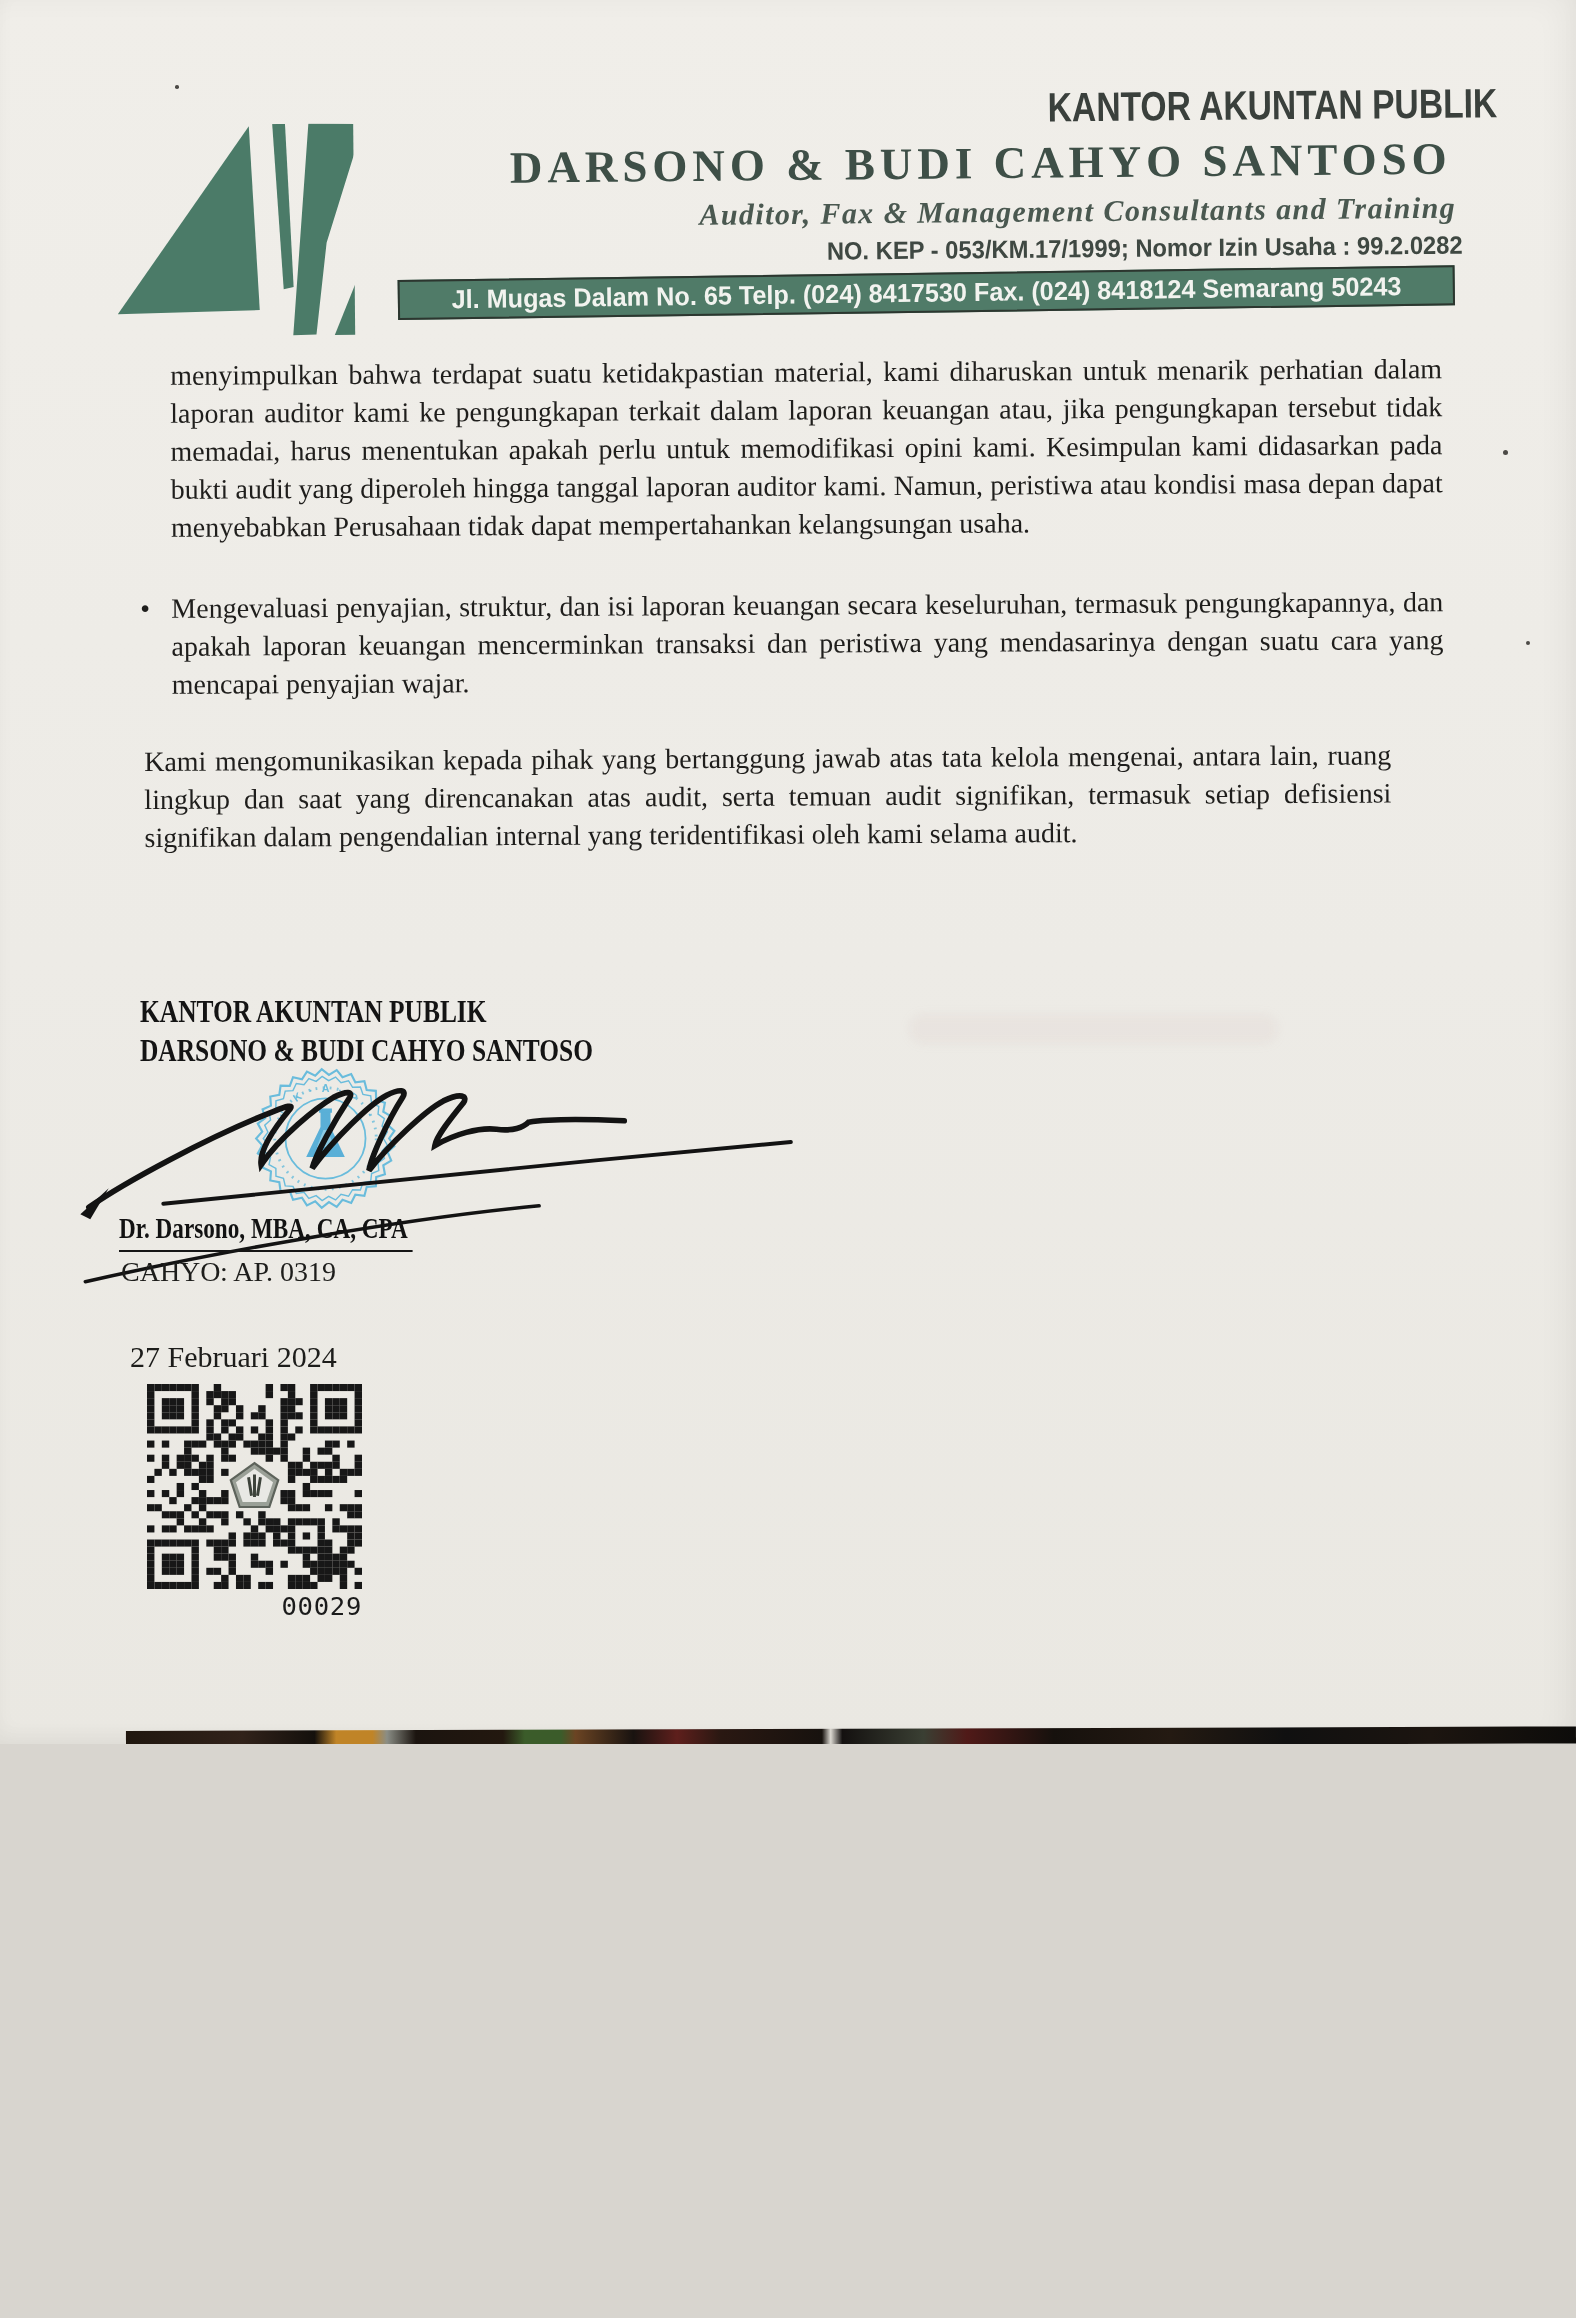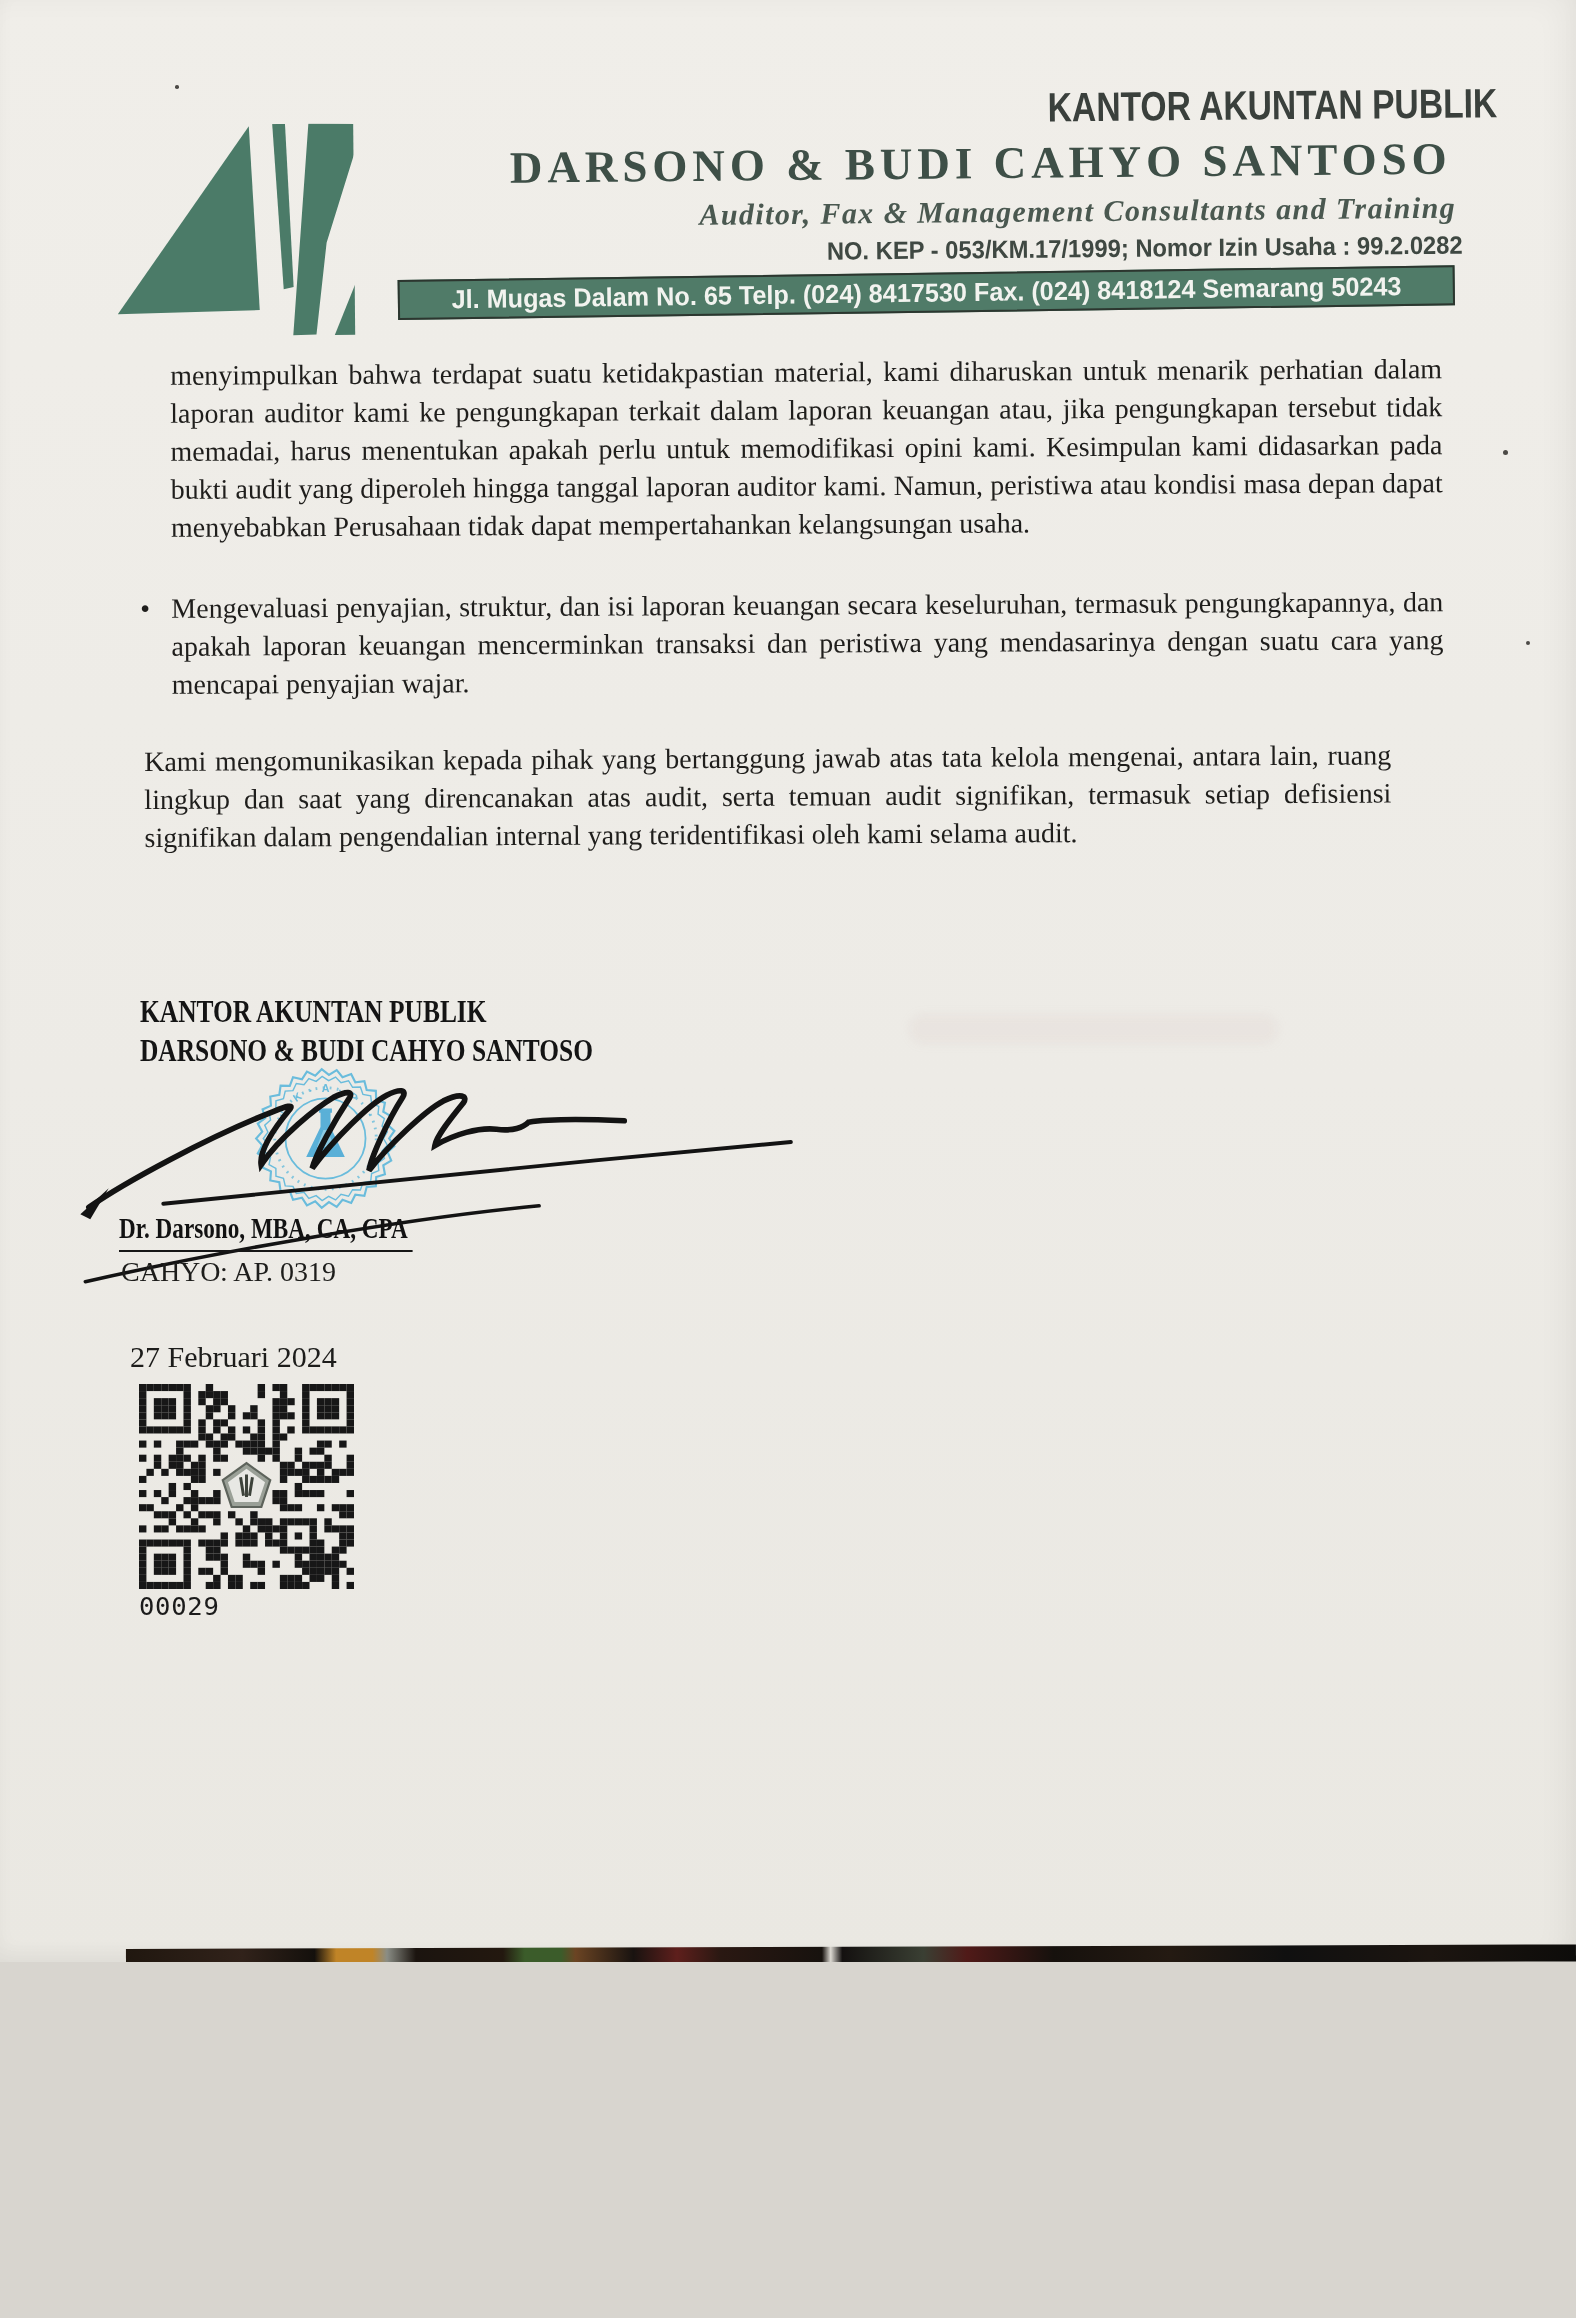--- a/index.html
+++ b/index.html
@@ -1,17 +1,17 @@
 <!DOCTYPE html>
 <html style="font-size:11.4px"><head>
 <meta charset="utf-8">
 <style>
   html,body{margin:0;padding:0;background:#d8d5cf;}
   .page{
-    position:relative;width:1576px;height:1962px;overflow:hidden;
+    position:relative;width:1576px;height:1744px;overflow:hidden;
     background:linear-gradient(180deg,#f0eee9 0%,#edebe6 55%,#eae8e2 100%);
     box-shadow:inset -15.6px 0 28px rgba(0,0,0,.035), inset 0 -10px 18.5px rgba(0,0,0,.03);
     font-family:"Liberation Serif",serif;color:#1f1e1c;
   }
   
   .letterhead{position:absolute;left:0;top:0;right:0;height:341px;transform:rotate(-0.55deg);transform-origin:50% 0;}
   .logo{position:absolute;left:102px;top:119px;width:250px;height:213px;}
   .lh-type{position:absolute;top:87px;right:80px;font-family:"Liberation Sans",sans-serif;
     font-weight:bold;font-size:41px;color:#3a403c;transform:scaleX(.82);transform-origin:100% 50%;white-space:nowrap;}
   .lh-firm{position:absolute;top:139px;right:126px;font-weight:bold;font-size:45px;letter-spacing:5px;
@@ -36,21 +36,21 @@
   
   .sig-names{position:absolute;left:140px;top:992px;font-weight:bold;font-size:31px;line-height:39px;
     color:#141414;transform:scaleX(.82);transform-origin:0 0;white-space:nowrap;}
   .stamp{position:absolute;left:254px;top:1067px;width:143px;height:143px;opacity:.88;}
   .signature-svg{position:absolute;left:67px;top:1069px;width:767px;height:234px;}
   .signer{position:absolute;left:119px;top:1212px;font-weight:bold;font-size:29px;color:#121212;
     border-bottom:2.8px solid #161616;padding:0 5.7px 5px 0;transform:scaleX(.80);transform-origin:0 0;white-space:nowrap;}
   .niap-row{position:absolute;left:121px;top:1256px;font-size:28px;display:flex;color:#1d1d1b;}
   .niap-label{width:99px;}
   .date-line{position:absolute;left:130px;top:1316px;font-size:30px;color:#1d1d1b;margin-top:24px;}
-  .qr-wrap{position:absolute;left:139px;top:1384px;width:217px;text-align:left;}
+  .qr-wrap{position:absolute;left:145px;top:1384px;width:217px;text-align:right;}
   .qr-caption{margin-top:0px;font-family:"DejaVu Sans Mono",monospace;font-size:25.6px;letter-spacing:0.7px;color:#1b1b1b;}
   
   .ghost{position:absolute;left:909px;top:1014px;width:369px;height:30px;background:rgba(196,148,148,.08);
     filter:blur(5px);border-radius:14px;}
   .speck{position:absolute;background:#4c4a46;border-radius:50%;}
   .bottom-strip{position:absolute;left:126px;right:0;bottom:-4.3px;height:17px;transform:rotate(-0.18deg);
     transform-origin:0 100%;
     background:linear-gradient(90deg,
       #20170f 0%, #31221a 8%, #14100c 13%, #c08427 14.5%, #c08427 17%, #8a8d85 18%, #1b140f 20%,
       #23180f 26%, #3b5c2a 27.5%, #3b5c2a 30%, #6b4423 31%, #191310 35%, #5e1f1c 38%, #2a1812 41%,

